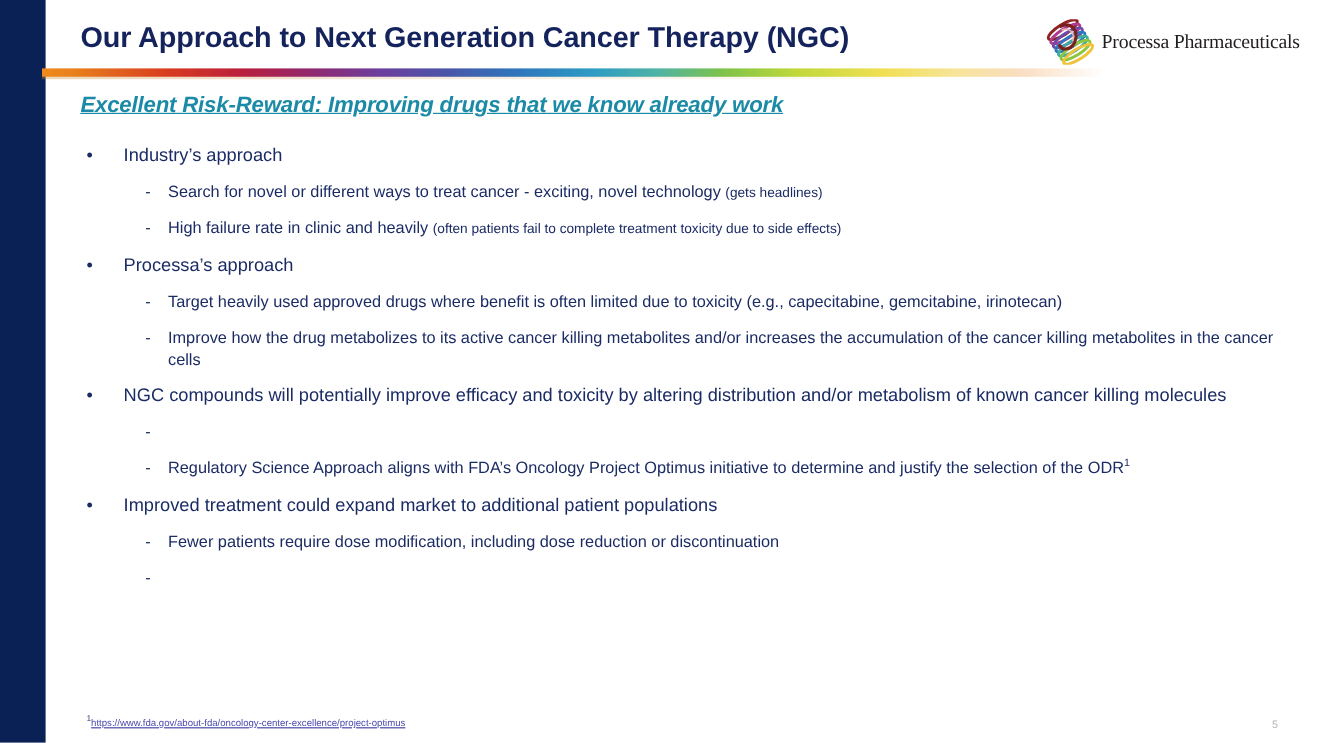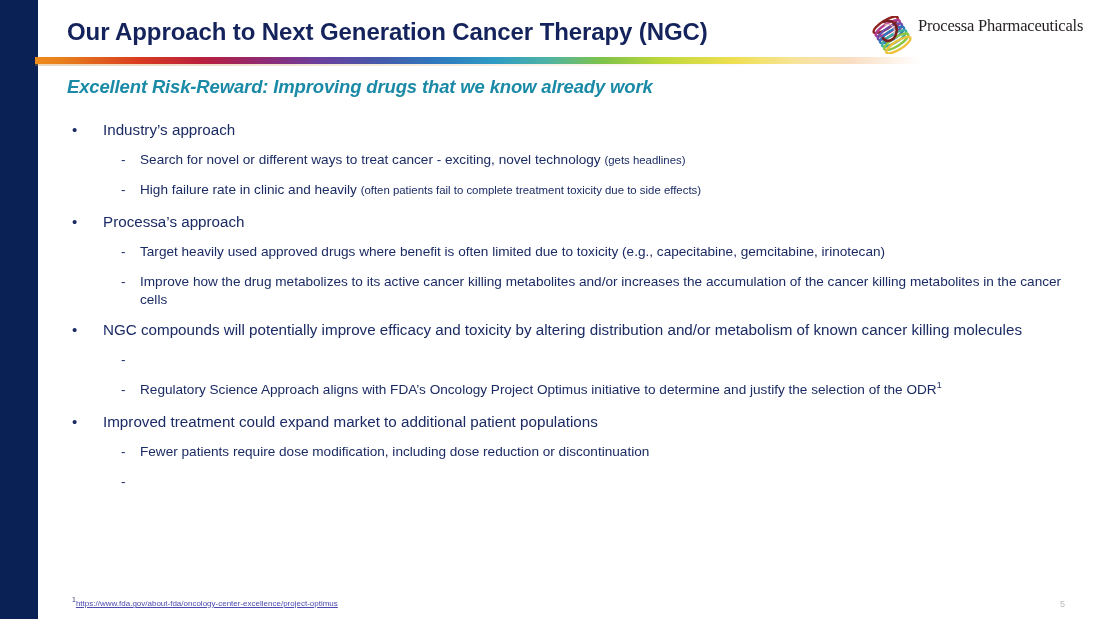--- a/index.html
+++ b/index.html
@@ -77,21 +77,21 @@
     height: 2px;
     background: linear-gradient(to right, rgba(200,140,60,0.35) 0%, rgba(255,255,255,0) 85%);
   }
 
   
   .logo-wrap {
     position: absolute;
     left: 872px;
     top: 16px;
     display: flex;
-    align-items: flex-start;
+    align-items: center;
     gap: 6px;
   }
   .logo-mark { width: 40px; height: 38px; display: block; }
   .logo-text {
     font-family: "Liberation Serif", serif;
     font-size: 16.5px;
     color: #231f20;
     letter-spacing: -0.2px;
     white-space: nowrap;
   }
@@ -100,20 +100,21 @@
   .subtitle {
     position: absolute;
     left: 67px;
     top: 76px;
     font-size: 18.5px;
     font-style: italic;
     font-weight: bold;
     color: #1a8aa6;
     letter-spacing: -0.15px;
     white-space: nowrap;
+    text-decoration: underline;
   }
 
   
   .body {
     position: absolute;
     left: 0;
     top: 120px;
     width: 1100px;
   }
 

